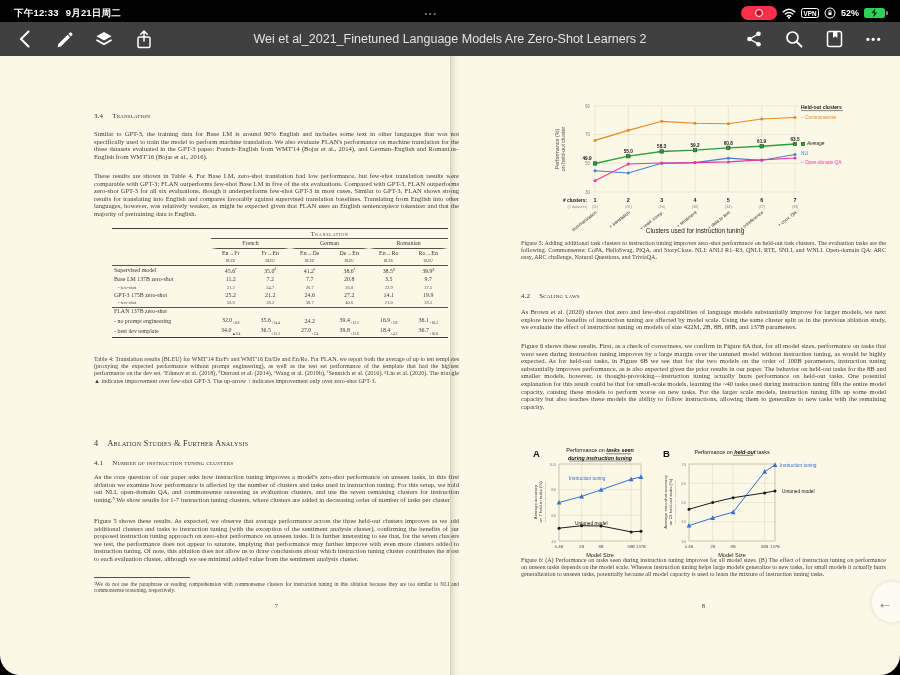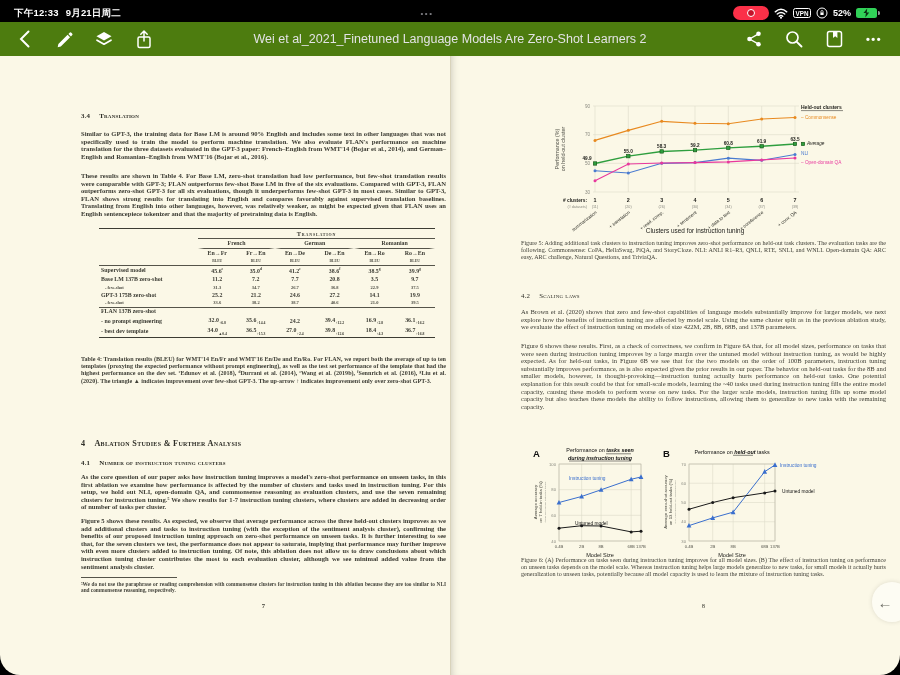--- a/index.html
+++ b/index.html
@@ -3,41 +3,41 @@
 <meta charset="utf-8">
 <style>
   html,body{margin:0;padding:0;background:#000;}
   .screen{position:relative;width:900px;height:675px;background:#000;overflow:hidden;
           border-radius:0 0 20px 20px;font-family:"Liberation Sans",sans-serif;}
   
   .statusbar{position:absolute;top:2px;left:0;width:100%;height:22px;background:#000;color:#fff;
              display:flex;align-items:center;justify-content:space-between;font-size:9.5px;}
   .sb-left{display:flex;gap:7px;padding-left:14px;font-weight:bold;letter-spacing:.2px;}
   .sb-center{color:#7d7d82;font-size:8px;letter-spacing:1.5px;}
-  .sb-right{display:flex;align-items:center;gap:5px;padding-right:20px;text-align:center;}
+  .sb-right{display:flex;align-items:center;gap:5px;padding-right:12px;text-align:center;}
   .rec-pill{width:36px;height:14px;border-radius:7px;background:#fb3048;display:flex;align-items:center;justify-content:center;}
   .rec-dot{width:8px;height:8px;border-radius:50%;border:1.4px solid #fff;background:#c4122a;box-sizing:border-box;}
   .vpn{border:1px solid #fff;border-radius:2.5px;font-size:6.3px;font-weight:bold;padding:0.5px 1.5px;}
   .pct{font-weight:bold;font-size:9px;}
   .bat{position:relative;width:21px;height:10px;border-radius:2.5px;background:#31d158;margin-right:3px;}
   .bat:after{content:'';position:absolute;right:-3px;top:3px;width:2px;height:4px;background:#8e8e93;border-radius:0 1.5px 1.5px 0;}
   
-  .toolbar{position:absolute;top:22px;left:0;width:100%;height:34px;background:#4d7c0f;
+  .toolbar{position:absolute;top:22px;left:0;width:100%;height:34px;background:#404040;
            border-bottom:1px solid #1a1a1a;display:flex;align-items:center;}
   .tb-group{display:flex;align-items:center;gap:12px;}
   .tb-left{padding-left:10px;}
   .tb-right{margin-left:auto;padding-right:12px;}
   .tb-btn{width:28px;height:26px;display:flex;align-items:center;justify-content:center;cursor:pointer;}
   .tb-title{position:absolute;left:50%;transform:translateX(-50%);color:#e3e3e5;font-size:12.5px;white-space:nowrap;}
   .dots{color:#fff;font-size:11px;letter-spacing:1.5px;font-weight:bold;}
   
   .content{position:absolute;top:56px;left:0;width:900px;height:619px;background:#fbf8e7;}
   .page{position:absolute;top:0;width:450px;height:619px;color:#3b3b33;
         font-family:"Liberation Serif","DejaVu Serif",serif;}
-  .pageL{left:3px;font-weight:bold;}
+  .pageL{left:16px;}
   .pageR{left:450px;border-left:1px solid #d9d3bb;box-shadow:inset 7px 0 9px -7px rgba(0,0,0,.22);}
   .blk{position:absolute;width:365px;}
   .pageL .blk{left:78px;} .pageR .blk{left:70px;}
   .body{font-size:6.6px;line-height:7.6px;text-align:justify;margin:0;}
   .cap{font-size:6.1px;line-height:7.2px;text-align:justify;margin:0;color:#3e3e36;}
   .h-main{font-size:8.2px;font-variant:small-caps;letter-spacing:.3px;color:#2e2e27;}
   .h-sub{font-size:6.9px;font-variant:small-caps;letter-spacing:.2px;color:#2e2e27;}
   .h-num{margin-right:9px;}
   .fnrule{position:absolute;left:78px;width:96px;border-top:.7px solid #55544a;}
   .fn{font-size:5.3px;line-height:6.2px;text-align:justify;margin:0;color:#44443c;}

